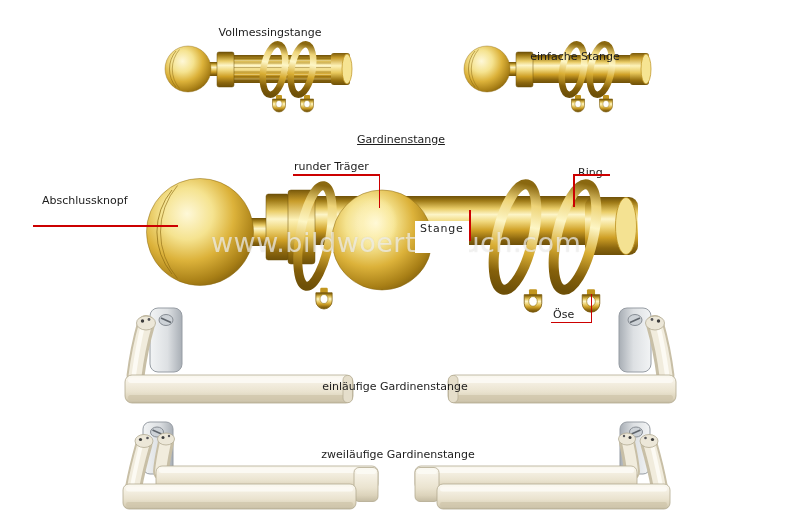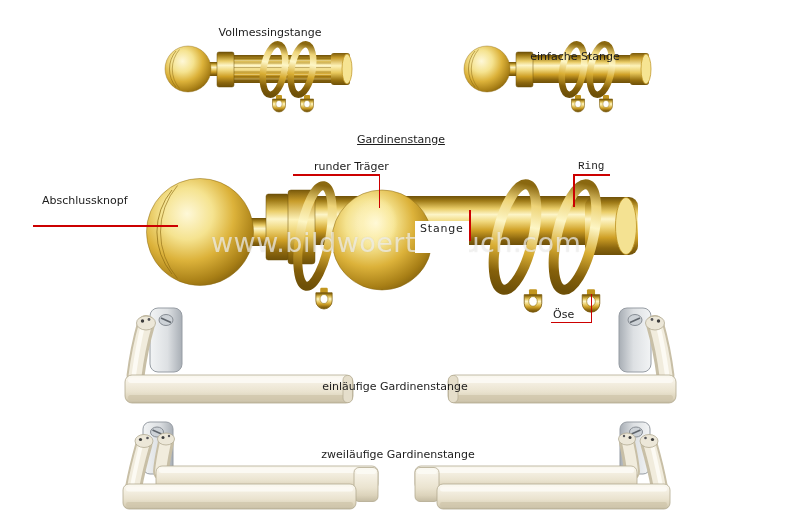--- a/index.html
+++ b/index.html
@@ -206,25 +206,25 @@
 
   <div class="lbl title" style="left:170px; top:26px;">Vollmessingstange</div>
   <div class="lbl title" style="left:475px; top:26px;margin-top:24px;">einfache Stange</div>
   <div class="lbl title" style="left:301px; top:133px;text-decoration:underline;">Gardinenstange</div>
   <div class="lbl title" style="left:295px; top:344px;margin-top:36px;">einläufige Gardinenstange</div>
   <div class="lbl title" style="left:298px; top:448px;">zweiläufige Gardinenstange</div>
 
   <div class="lbl" style="left:42px; top:194px;text-align:right;">Abschlussknopf</div>
   <div class="cline h" style="left:33px; top:225px; width:145px;"></div>
 
-  <div class="lbl" style="left:294px; top:160px;margin-left:20px;">runder Träger</div>
+  <div class="lbl" style="left:294px; top:160px;">runder Träger</div>
   <div class="cline h" style="left:293px; top:174px; width:87px;"></div>
   <div class="cline v" style="left:378.5px; top:174px; height:34px;"></div>
 
-  <div class="lbl" style="left:578px; top:160px;font-family:Liberation Mono, monospace;">Ring</div>
+  <div class="lbl" style="left:578px; top:166px;">Ring</div>
   <div class="cline h" style="left:573px; top:174px; width:37px;"></div>
   <div class="cline v" style="left:573px; top:174px; height:33px;"></div>
 
   <div class="cline v" style="left:469px; top:210px; height:31px;"></div>
   <div class="cline h" style="left:420px; top:239.5px; width:51px;"></div>
   <div class="lbl box" style="left:415px; top:221px;">Stange</div>
 
   <div class="lbl" style="left:553px; top:308px;">Öse</div>
   <div class="cline h" style="left:551px; top:321.5px; width:41px;"></div>
   <div class="cline v" style="left:590.5px; top:294px; height:29px;"></div>

